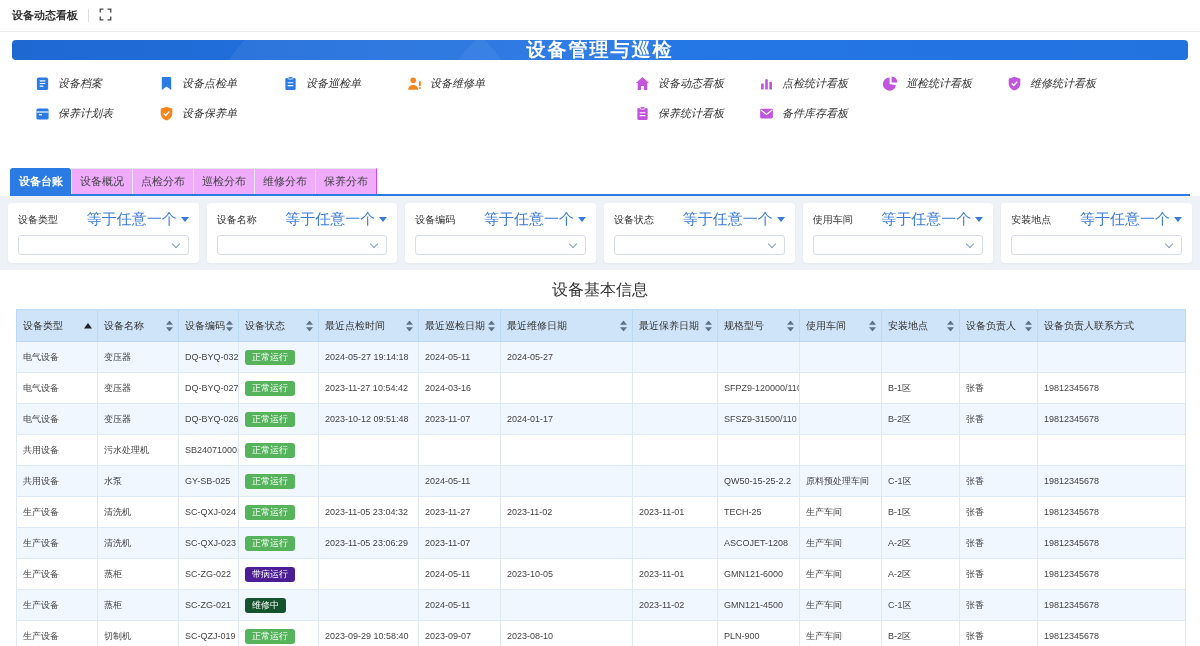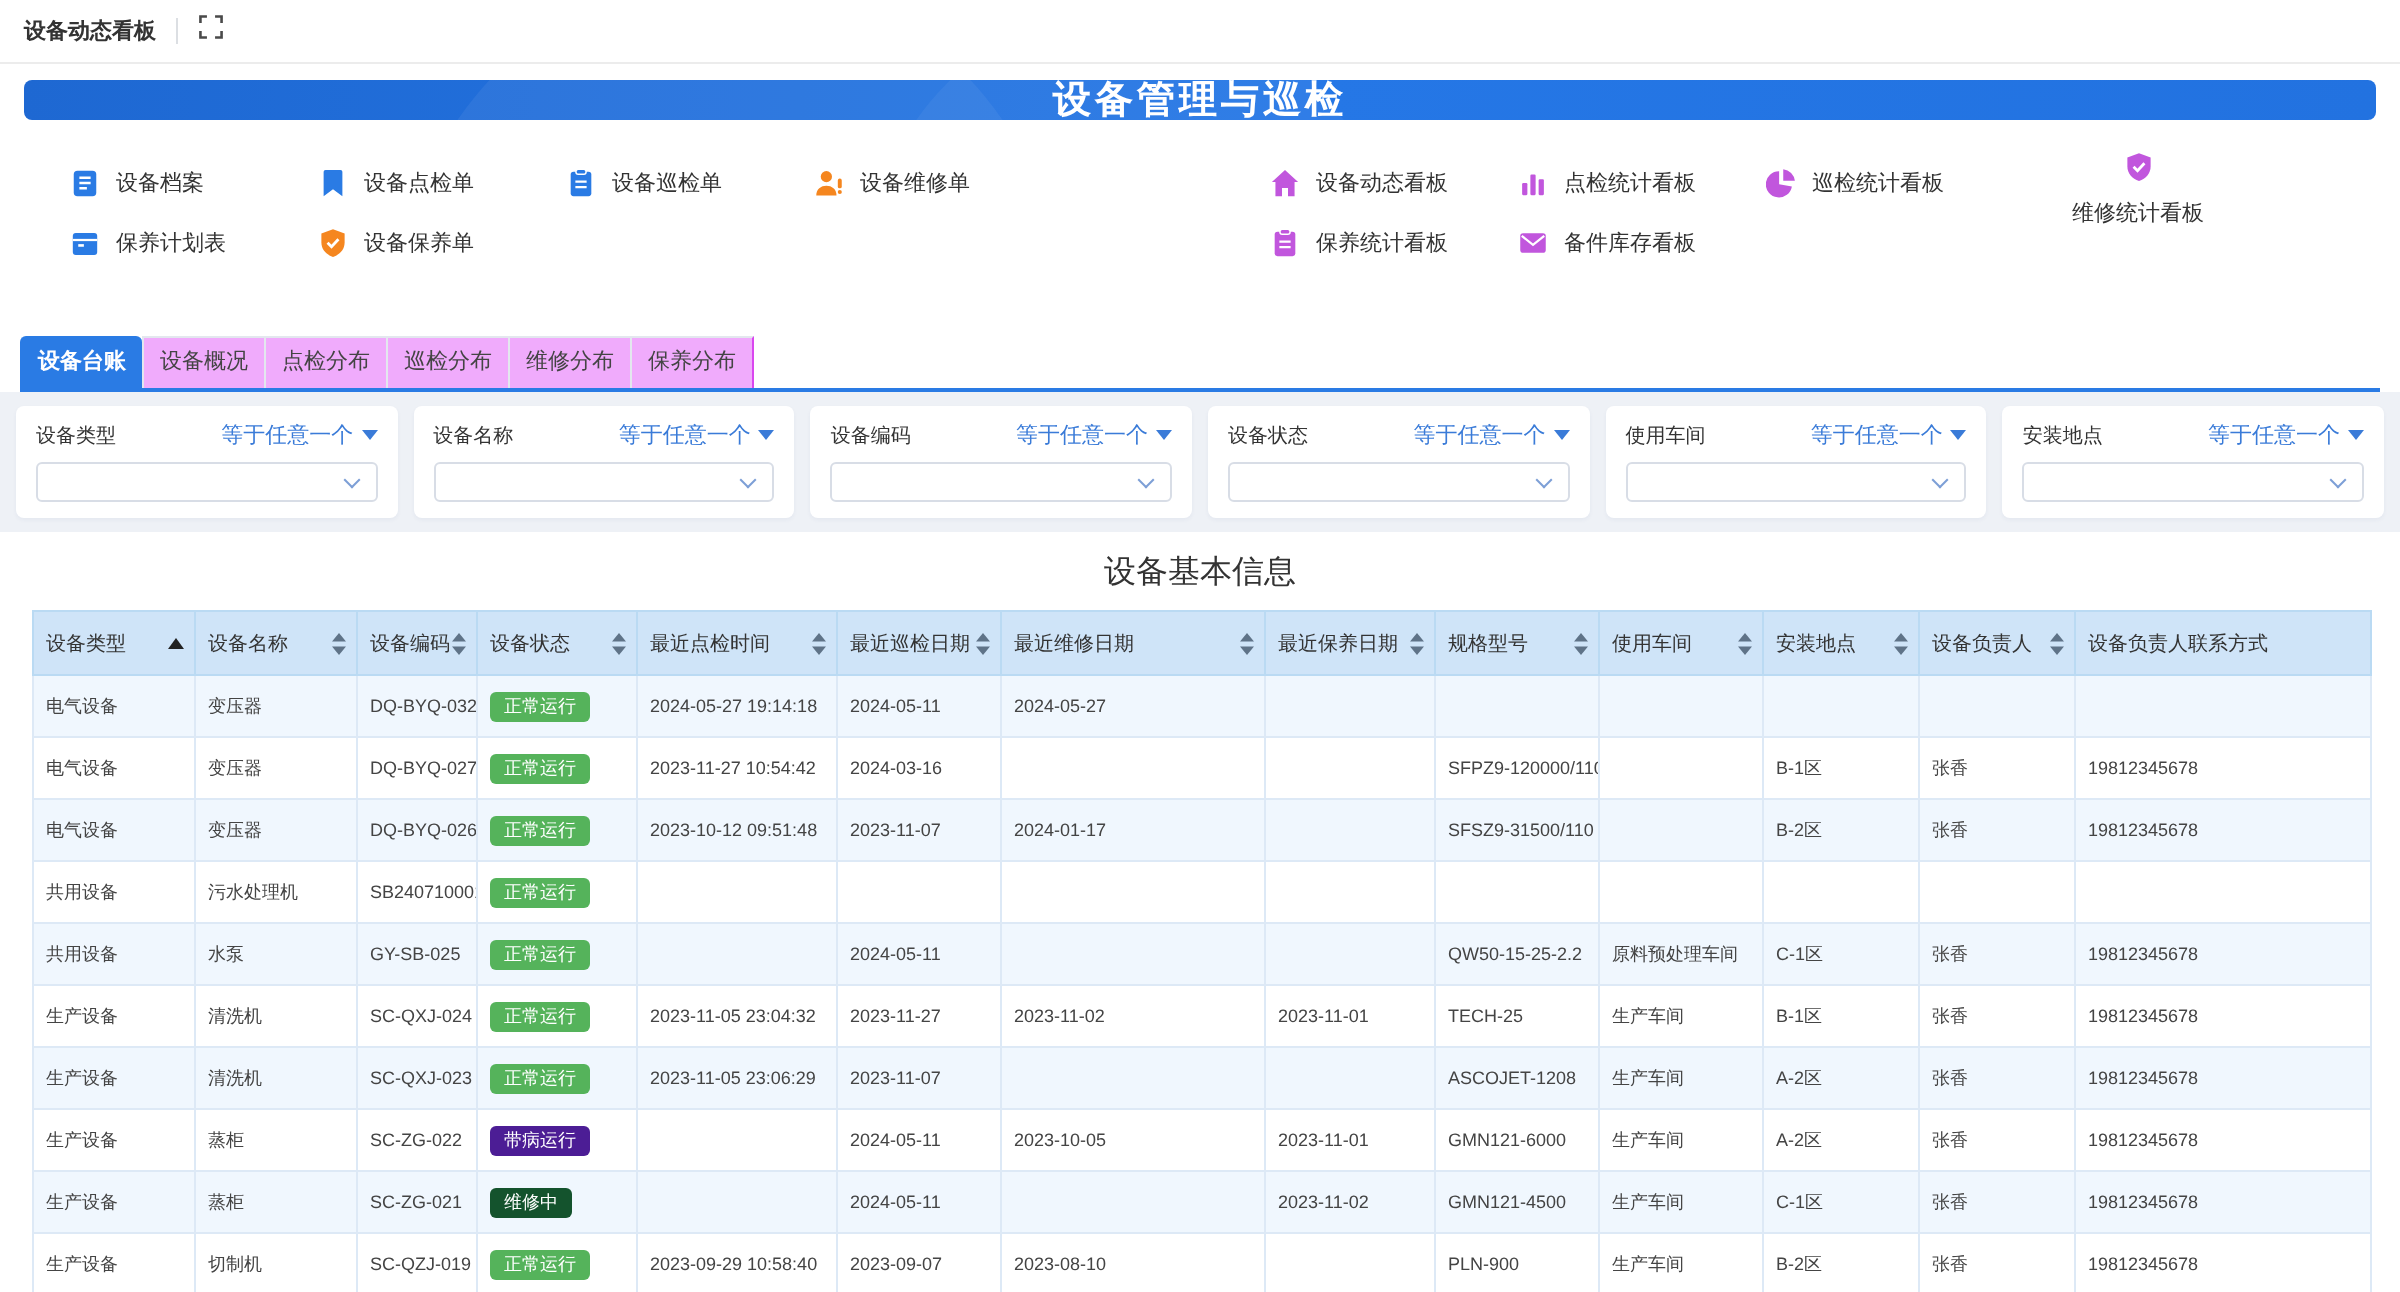--- a/index.html
+++ b/index.html
@@ -20,38 +20,38 @@
     display:flex; align-items:center; justify-content:center; }
   .banner::before { content:''; position:absolute; left:16%; top:-260%; width:330px; height:330px;
     border-radius:50%; background:rgba(255,255,255,0.06); }
   .banner::after { content:''; position:absolute; left:36%; top:-180%; width:260px; height:260px;
     border-radius:50%; background:rgba(255,255,255,0.05); }
   .banner-title { color:#fff; font-size:19px; font-weight:bold; letter-spacing:2px; position:relative; }
   
   .nav-grid { display:grid; margin-top:16px; padding-left:35px;
     grid-template-columns:124px 124px 124px 124px 104px 124px 124px 124px 124px;
     grid-auto-rows:30px; }
-  .nav-item { display:flex; align-items:center; gap:8px; cursor:pointer; font-size:11px; color:#333; }
+  .nav-item { display:flex; align-items:flex-start; gap:8px; cursor:pointer; font-size:11px; color:#333;font-style:italic; }
   .nav-ic { display:flex; align-items:center; }
   .nav-ic svg { width:15px; height:15px; display:block; }
   
   .tab-bar { margin:32px 10px 0; display:flex; border-bottom:2px solid #2a7be4; }
   .tab { min-width:60px; height:26px; line-height:25px; text-align:center; font-size:11px;
     padding:0 8px; color:#444; background:#f0abfc; border:1px solid #e3e7ee; border-bottom:none;
     border-right:none; cursor:pointer; }
   .tab:last-child { border-right:1px solid #d946ef; }
   .tab.active { background:#2a7be4; color:#fff; font-weight:bold; border-color:#2a7be4;
     border-radius:3px 3px 0 0; }
   
   .filter-strip { background:#eef1f6; padding:7px 8px; display:flex; gap:8px; }
   .filter-card { flex:1; background:#fff; border-radius:4px; padding:7px 10px 8px;
     box-shadow:0 1px 2px rgba(30,60,110,0.05); }
   .filter-top { display:flex; justify-content:space-between; align-items:center; margin-bottom:6px; }
   .filter-label { font-size:10px; color:#333; }
-  .filter-op { font-size:11px; color:#3a7bd8; display:flex; align-items:center; gap:4px; cursor:pointer; }
+  .filter-op { font-size:15px; color:#3a7bd8; display:flex; align-items:center; gap:4px; cursor:pointer; }
   .caret-down { width:0; height:0; border-left:4px solid transparent; border-right:4px solid transparent;
     border-top:5px solid #3a7bd8; display:inline-block; }
   .filter-select { height:20px; border:1px solid #d8dde6; border-radius:3px; background:#fff;
     display:flex; align-items:center; justify-content:flex-end; padding:0 9px; cursor:pointer; }
   .chev { width:6px; height:6px; border-right:1.4px solid #7d9fd6; border-bottom:1.4px solid #7d9fd6;
     transform:rotate(45deg); margin-top:-3px; }
   
   .table-section { padding:10px 16px 0; background:#fff; }
   .section-title { font-size:16px; color:#333; margin-bottom:8px;text-align:center; }
   table { border-collapse:collapse; table-layout:fixed; width:1169px; }
@@ -144,21 +144,21 @@
       </div>
       <div class="nav-item" style="grid-area: 1 / 8;">
         <span class="nav-ic" style="color: rgb(193, 86, 221);">
           <svg viewBox="0 0 16 16">
             <path d="M7 8.6V1.7A7 7 0 1 0 13.8 9.8z" fill="currentColor"></path>
             <path d="M9.2 6.8V0.6a7 7 0 0 1 6.2 6.2z" fill="currentColor"></path>
           </svg>
         </span>
         <span class="nav-label">巡检统计看板</span>
       </div>
-      <div class="nav-item" style="grid-area: 1 / 9; flex-direction: column;">
+      <div class="nav-item" style="grid-area: 1 / 9;">
         <span class="nav-ic" style="color: rgb(193, 86, 221);">
           <svg viewBox="0 0 16 16">
             <path d="M8 0.7l6.2 2.2v4.7c0 3.9-2.5 6.5-6.2 7.9-3.7-1.4-6.2-4-6.2-7.9V2.9z" fill="currentColor"></path>
             <path d="M5.1 7.9l2.1 2.1 3.7-4" stroke="#fff" stroke-width="1.5" fill="none"></path>
           </svg>
         </span>
         <span class="nav-label">维修统计看板</span>
       </div>
       <div class="nav-item" style="grid-area: 2 / 1;">
         <span class="nav-ic" style="color: rgb(42, 123, 228);">

